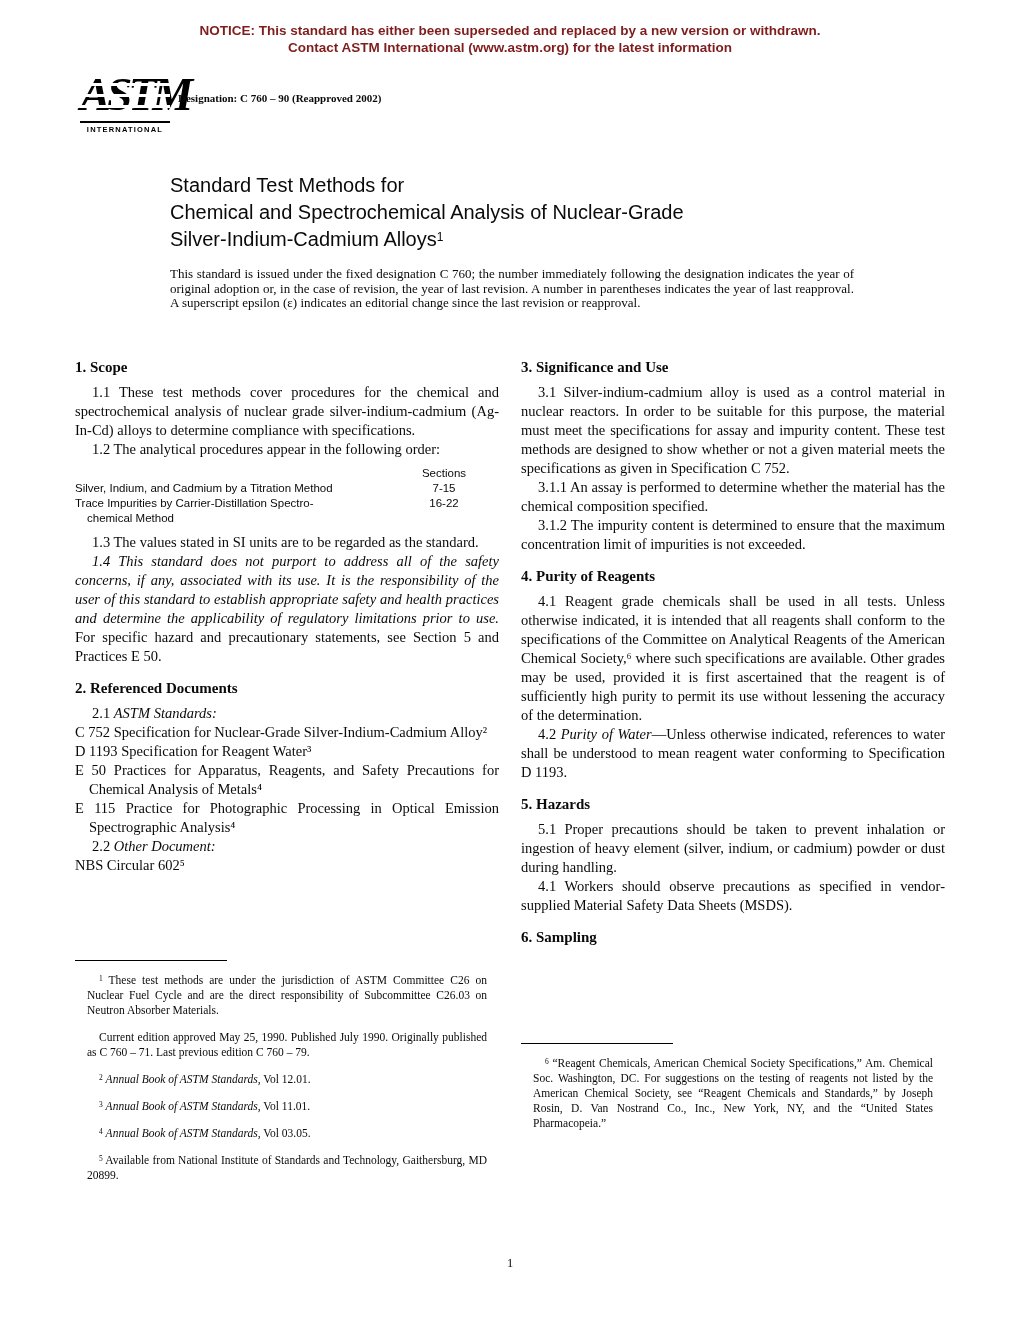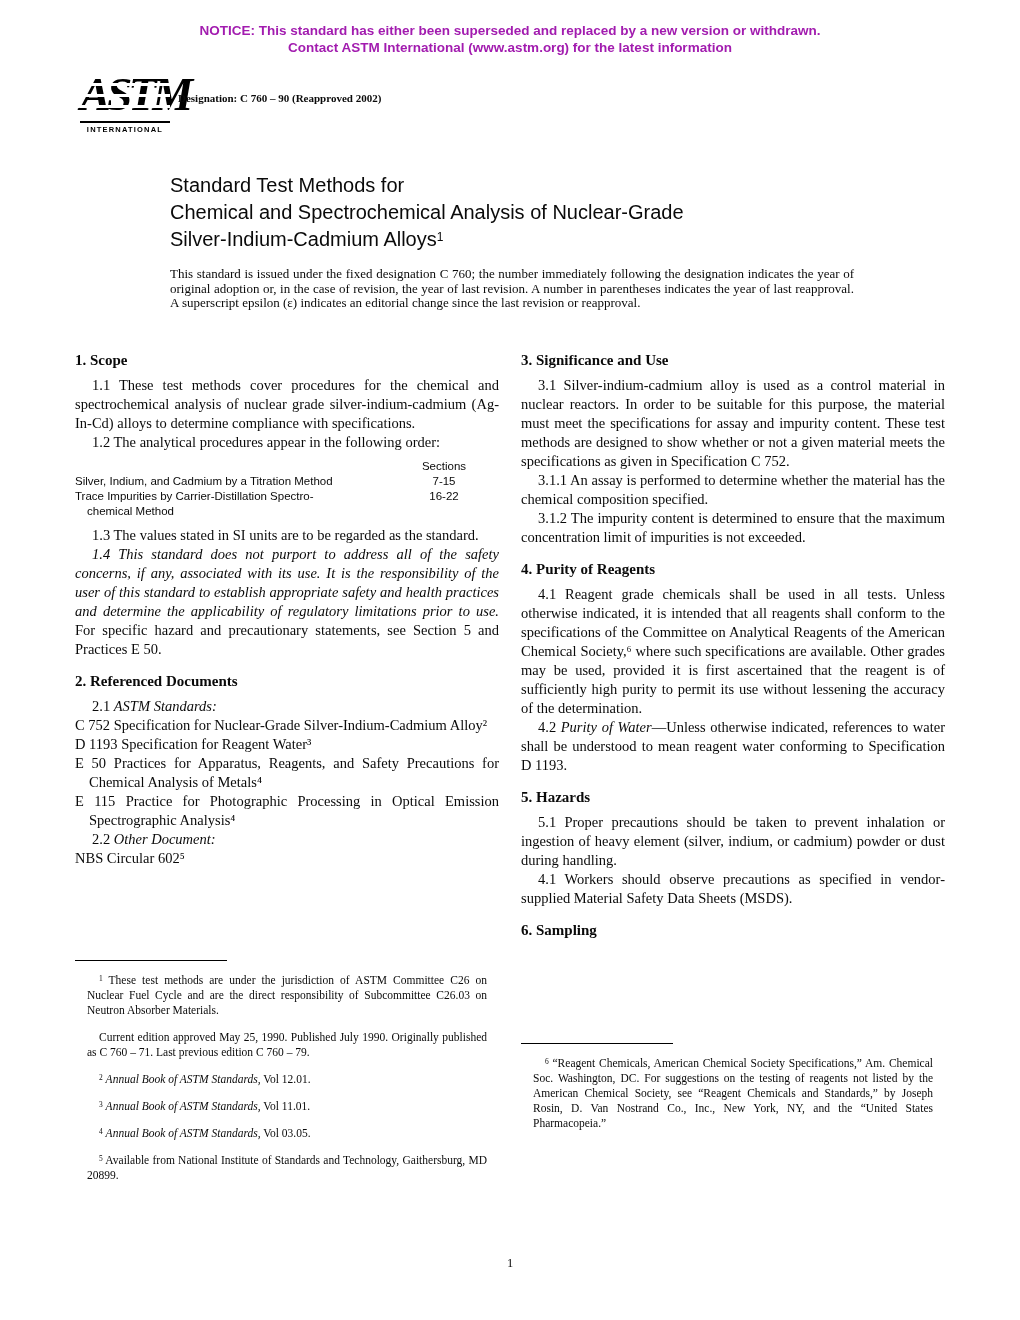--- a/index.html
+++ b/index.html
@@ -1,19 +1,19 @@
 <!DOCTYPE html>
 <html><head>
 <meta charset="utf-8">
 <style>
   html,body{margin:0;padding:0;background:#ffffff;}
   .page{position:relative;width:1020px;height:1320px;background:#fff;color:#0a0a0a;
         font-family:"Liberation Serif",serif;overflow:hidden;}
 
-  .notice{position:absolute;top:22px;left:0;width:100%;text-align:center;color:#a21caf;
+  .notice{position:absolute;top:22px;left:0;width:100%;text-align:center;color:#7f1d1d;
           font-family:"Liberation Sans",sans-serif;font-weight:700;font-size:13.5px;line-height:17px;}
 
   .logo{position:absolute;left:80px;top:70px;width:90px;text-align:center;}
   .logo-mark{position:relative;display:block;font-family:"Liberation Serif",serif;font-style:italic;
              font-weight:700;font-size:46px;line-height:50px;letter-spacing:-4px;color:#000;}
   .logo-stripe{position:absolute;left:0;right:0;height:3px;background:#fff;}
   .s1{top:13px}.s2{top:24px}.s3{top:35px}
   .logo-intl{margin-top:1px;font-family:"Liberation Sans",sans-serif;font-weight:700;font-size:7.5px;
              letter-spacing:1.2px;border-top:2px solid #000;padding-top:2px;color:#000;}
 
@@ -22,21 +22,21 @@
   .title-block{position:absolute;left:170px;top:172px;font-family:"Liberation Sans",sans-serif;
                font-weight:400;font-size:20px;line-height:27px;}
   .title-block sup{font-size:12px;}
   .issued{position:absolute;left:170px;top:267px;width:684px;font-size:13px;line-height:14.5px;
           text-align:justify;margin:0;}
 
   .col{position:absolute;top:350px;width:424px;font-size:14.5px;line-height:19px;text-align:justify;}
   .col-left{left:75px;}
   .col-right{left:521px;}
   .sec{font-size:15px;font-weight:700;margin:13px 0 6px;text-align:left;}
-  .sec.first{margin-top:1px;}
+  .sec.first{margin-top:8px;}
   .col p{margin:0;}
   .bp{text-indent:17px;}
   .it{font-style:italic;}
 
   .scope-table{margin:7px 0;font-family:"Liberation Sans",sans-serif;font-size:11.5px;line-height:15px;
                text-align:left;}
   .st-row{display:flex;}
   .st-label{flex:1;}
   .st-label.indent{padding-left:12px;}
   .st-val{width:110px;flex:none;text-align:center;}

